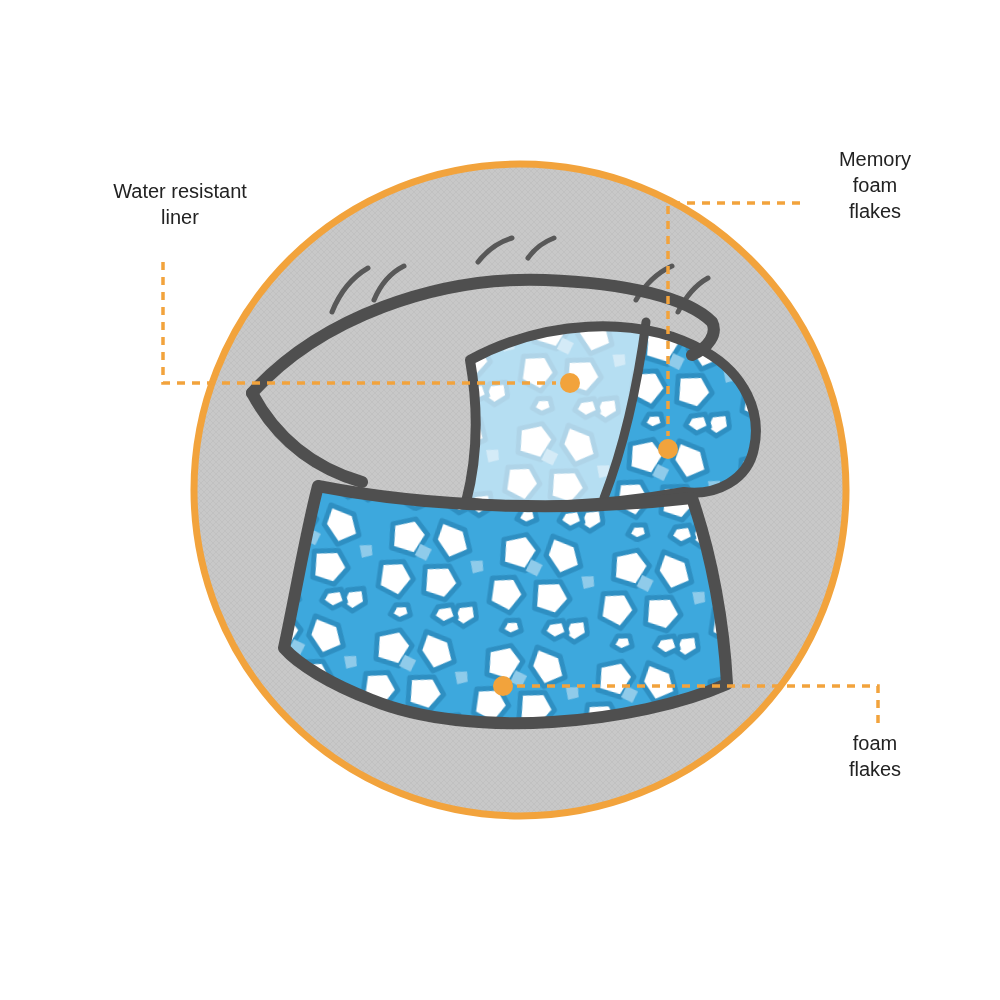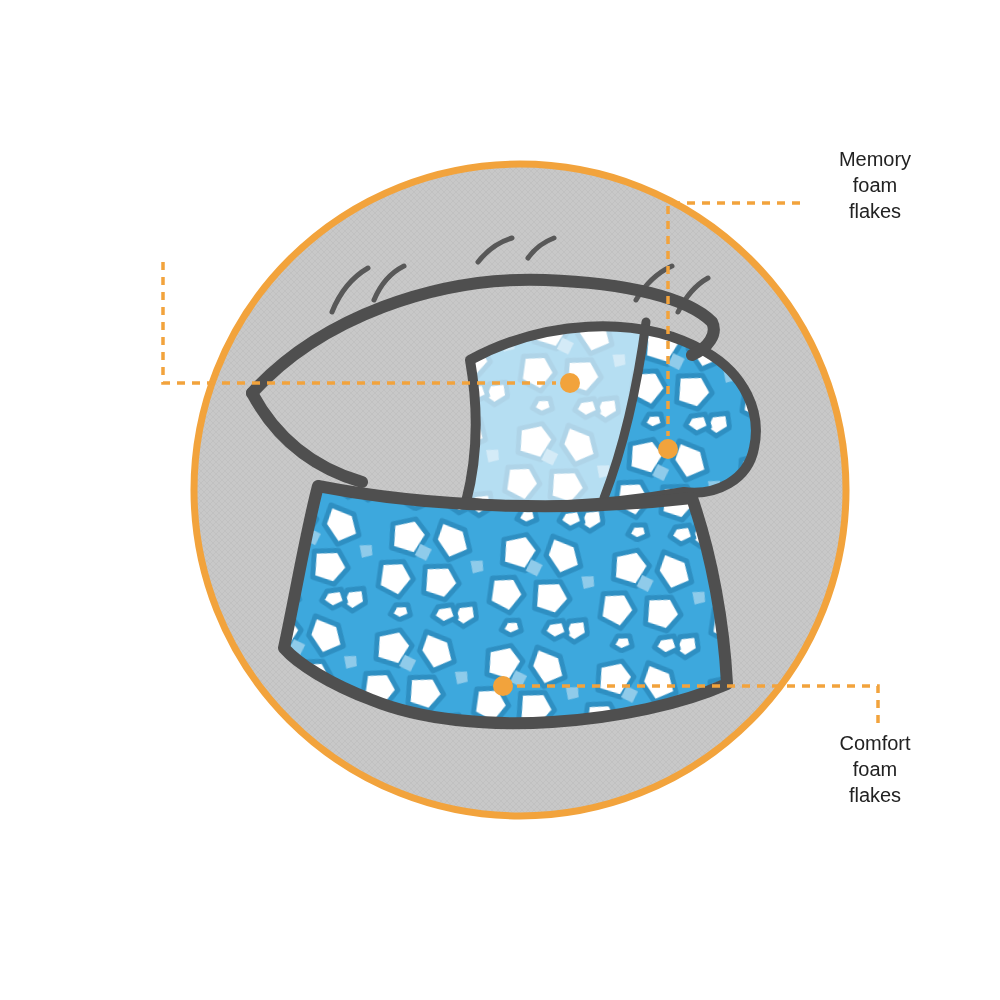--- a/index.html
+++ b/index.html
@@ -90,26 +90,29 @@
       <path d="M 517 686 L 878 686 L 878 726"></path>
     </g>
 
     <g fill="#F2A33C">
       <circle cx="570" cy="383" r="10"></circle>
       <circle cx="668" cy="449" r="10"></circle>
       <circle cx="503" cy="686" r="10"></circle>
     </g>
   </svg>
 
+  <div class="callout callout-water">
+    <div>Water resistant</div>
+    <div>liner</div>
+  </div>
 
   <div class="callout callout-memory">
     <div>Memory</div>
     <div>foam</div>
     <div>flakes</div>
   </div>
 
   <div class="callout callout-comfort">
-    <div>Comfort</div>
     <div>foam</div>
     <div>flakes</div>
   </div>
 
 </div>
 
 </body></html>

